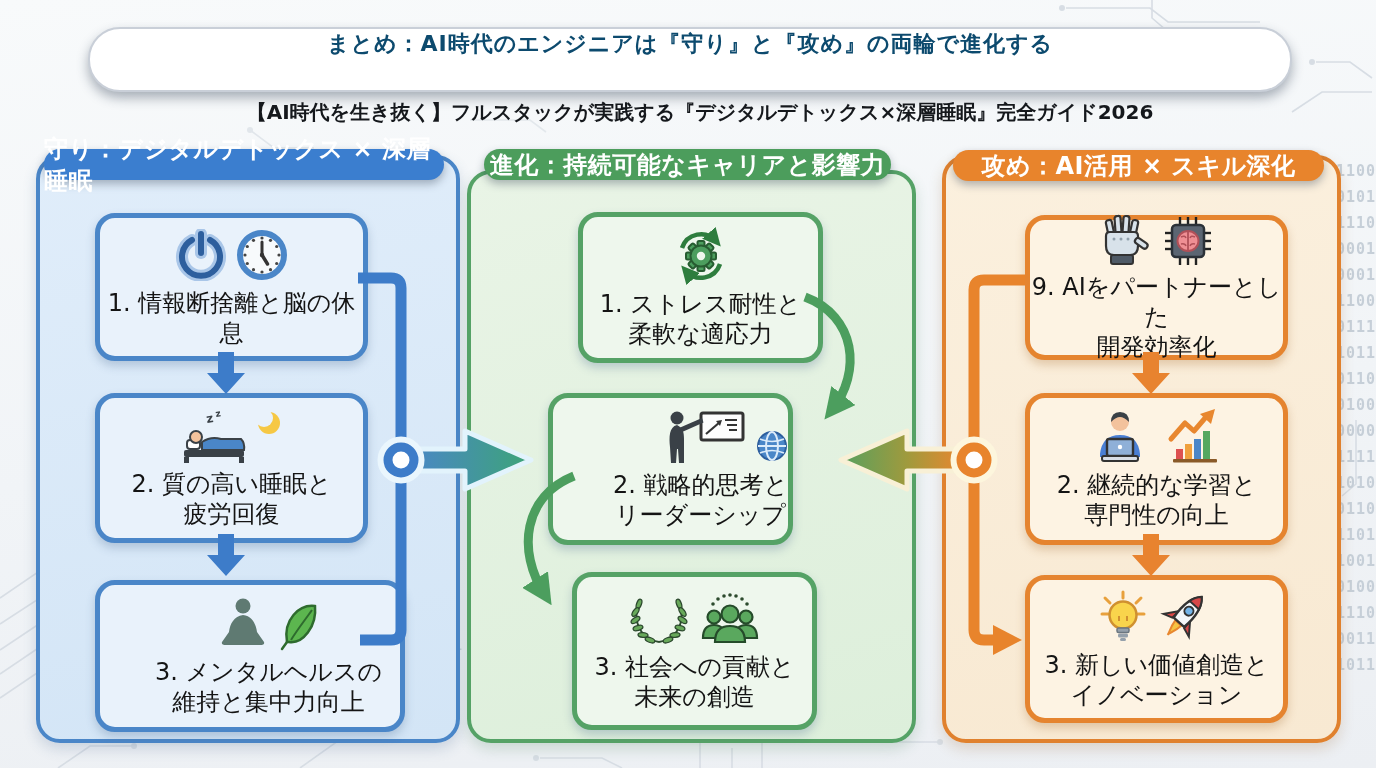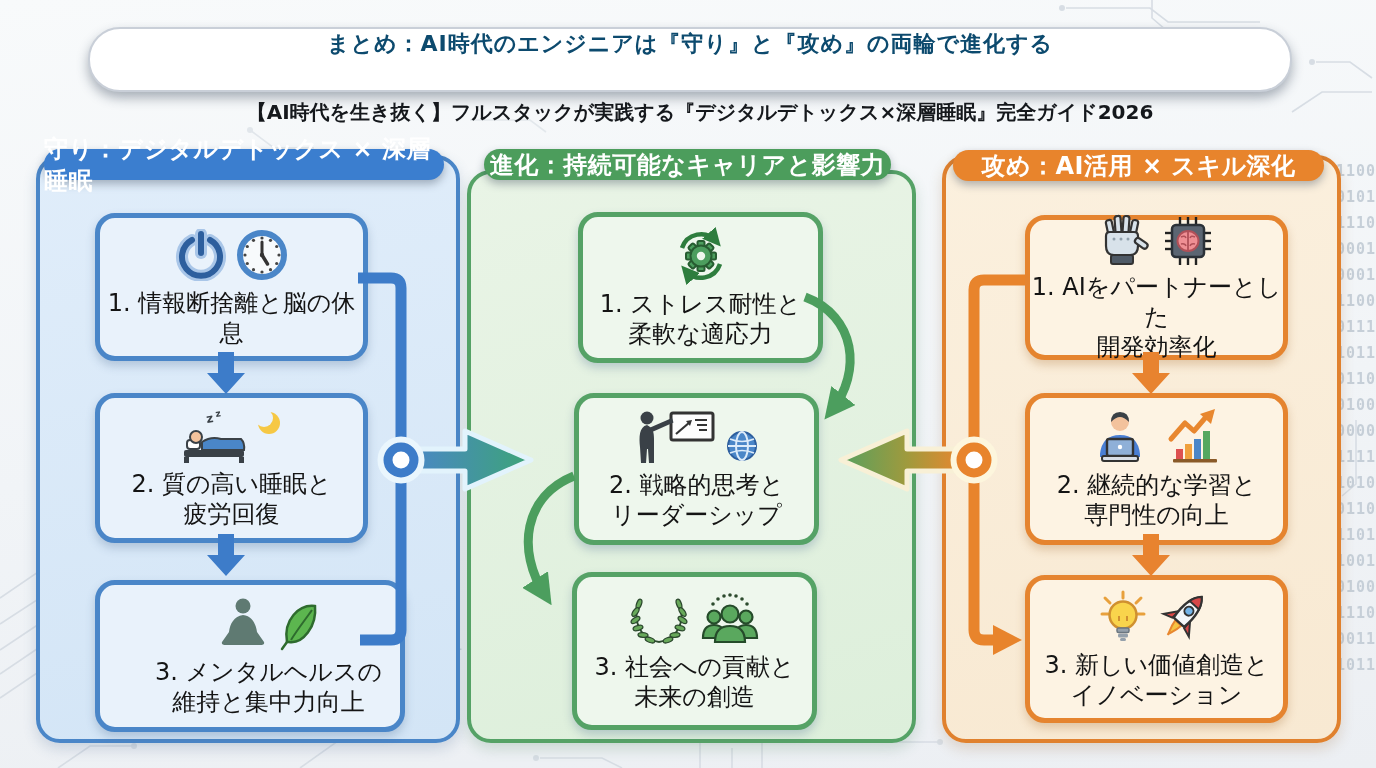--- a/index.html
+++ b/index.html
@@ -45,21 +45,21 @@
   .icons{display:flex;align-items:center;justify-content:center;gap:9px;height:58px;}
   .icons svg{display:block;}
   .step-label{font-size:24px;line-height:1.25;font-weight:normal;color:#141414;
       text-align:center;white-space:pre-line;}
   
   #box-l1{left:95px;top:213px;width:263px;height:138px;}
   #box-l2{left:95px;top:393px;width:263px;height:140px;}
   #box-l3{left:95px;top:580px;width:263px;height:142px;padding-left:37px;}
   
   #box-c1{left:572px;top:212px;width:235px;height:141px;margin-left:6px;}
-  #box-c2{left:574px;top:393px;width:235px;height:142px;}
+  #box-c2{left:548px;top:393px;width:235px;height:142px;align-items:flex-end;}
   #box-c3{left:572px;top:572px;width:235px;height:148px;}
   
   #box-r1{left:1025px;top:215px;width:253px;height:135px;}
   #box-r2{left:1025px;top:393px;width:253px;height:142px;}
   #box-r3{left:1025px;top:575px;width:253px;height:138px;}
   
   #arrow-svg{position:absolute;left:0;top:0;z-index:4;pointer-events:none;}
 </style>
 </head>
 <body>
@@ -367,21 +367,21 @@
               <line x1="41" y1="27" x2="50" y2="27"></line>
               <line x1="41" y1="35" x2="50" y2="35"></line>
           </g>
           <rect x="11" y="11" width="32" height="32" rx="4" fill="#5b6572" stroke="#2b3138" stroke-width="2.5"></rect>
           <ellipse cx="27" cy="27" rx="10.5" ry="10" fill="#ef8f94" stroke="#b05058" stroke-width="2"></ellipse>
           <line x1="27" y1="18" x2="27" y2="36" stroke="#b05058" stroke-width="1.8"></line>
           <path d="M20 23 q4 -2 5 1 M20 30 q4 -1 5 2 M34 23 q-4 -2 -5 1 M34 30 q-4 -1 -5 2" fill="none" stroke="#b05058" stroke-width="1.5"></path>
         </svg>
       </span>
     </div>
-    <div class="step-label">1. AIをパートナーとした
+    <div class="step-label">9. AIをパートナーとした
 開発効率化</div>
   </div>
 
   <div class="step-box orange" id="box-r2">
     <div class="icons">
       <span>
         <svg width="62" height="56" viewBox="0 0 62 56">
           <circle cx="30" cy="13" r="9" fill="#f3c29c"></circle>
           <path d="M21 13 Q21 3 30 3 Q39 3 39 13 Q34 8 30 8 Q26 8 21 13 Z" fill="#3a4147"></path>
           <path d="M10 45 Q12 26 30 26 Q48 26 50 45 L50 48 H10 Z" fill="#4a7fd4"></path>

